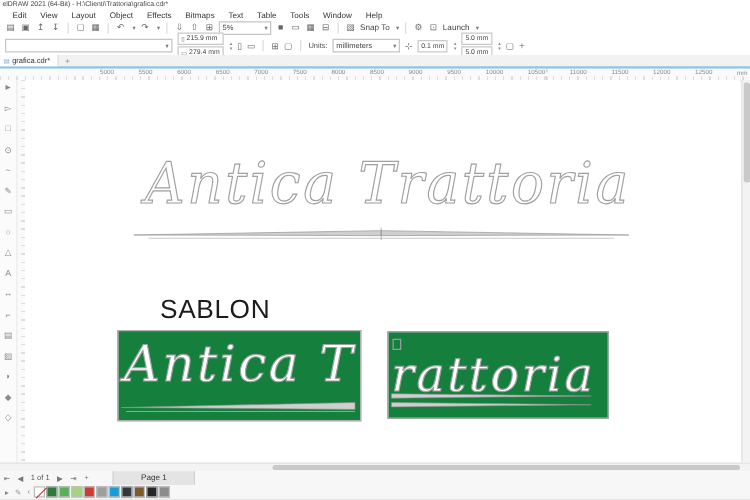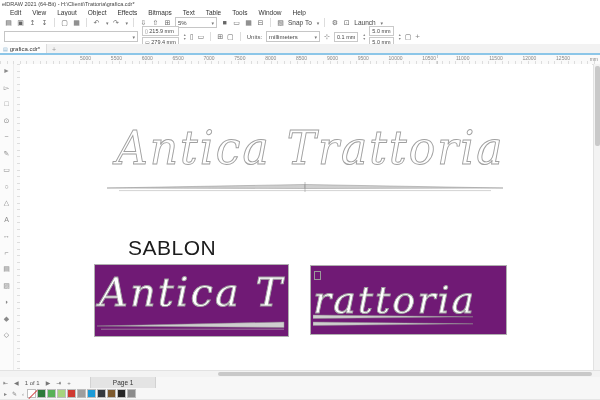--- a/index.html
+++ b/index.html
@@ -56,23 +56,23 @@
            padding-top:3px;gap:9.5px;}
   .tool{font-size:7px;color:#8a8a8a;line-height:7px;height:7px;}
   
   .canvas{position:absolute;left:20px;top:64px;width:572px;height:306px;background:#fff;}
   .h-grafica{position:absolute;left:110px;top:30px;font-size:21px;color:#1c1c1c;letter-spacing:0.5px;}
   .h-sablon{position:absolute;left:92px;top:172px;font-size:21px;color:#1c1c1c;letter-spacing:0.5px;margin-left:16px;}
   .script{font-family:"DejaVu Serif",serif;font-style:italic;color:#fff;
           -webkit-text-stroke:0.9px #a0a0a0;text-stroke:0.9px #a0a0a0;white-space:nowrap;}
   .logo-script{position:absolute;left:96px;top:58px;font-size:44px;letter-spacing:2px;transform:scaleY(1.04);}
   .logo-swoosh{position:absolute;left:85px;top:118px;}
-  .stencil{position:absolute;border:1px solid #b0b0b0;background:#701a75;}
+  .stencil{position:absolute;border:1px solid #b0b0b0;background:#15803d;}
   .stencil-left{left:74px;top:200px;width:193px;height:71px;}
-  .stencil-right{left:290px;top:201px;width:175px;height:68px;padding-left:20px;}
+  .stencil-right{left:290px;top:201px;width:175px;height:68px;}
   .stencil-script-left{position:absolute;left:4px;top:4px;font-size:40px;letter-spacing:2px;}
   .stencil-script-right{position:absolute;left:2px;top:12px;font-size:38px;letter-spacing:2px;}
   .regmark{position:absolute;left:3px;top:5px;width:5px;height:7px;border:0.5px solid #9a9a9a;}
   
   .hscroll{position:absolute;left:0;top:370px;width:600px;height:6px;background:#f3f3f3;border-top:1px solid #e2e2e2;}
   .hthumb{position:absolute;left:218px;top:1px;width:374px;height:4px;background:#c9c9c9;border-radius:2px;}
   .vscroll{position:absolute;left:593px;top:64px;width:7px;height:306px;background:#f3f3f3;border-left:1px solid #e2e2e2;}
   .vthumb{position:absolute;left:1px;top:2px;width:5px;height:80px;background:#c9c9c9;border-radius:2px;}
   
   .pagebar{position:absolute;left:0;top:377px;width:600px;height:11px;background:#f7f7f7;

